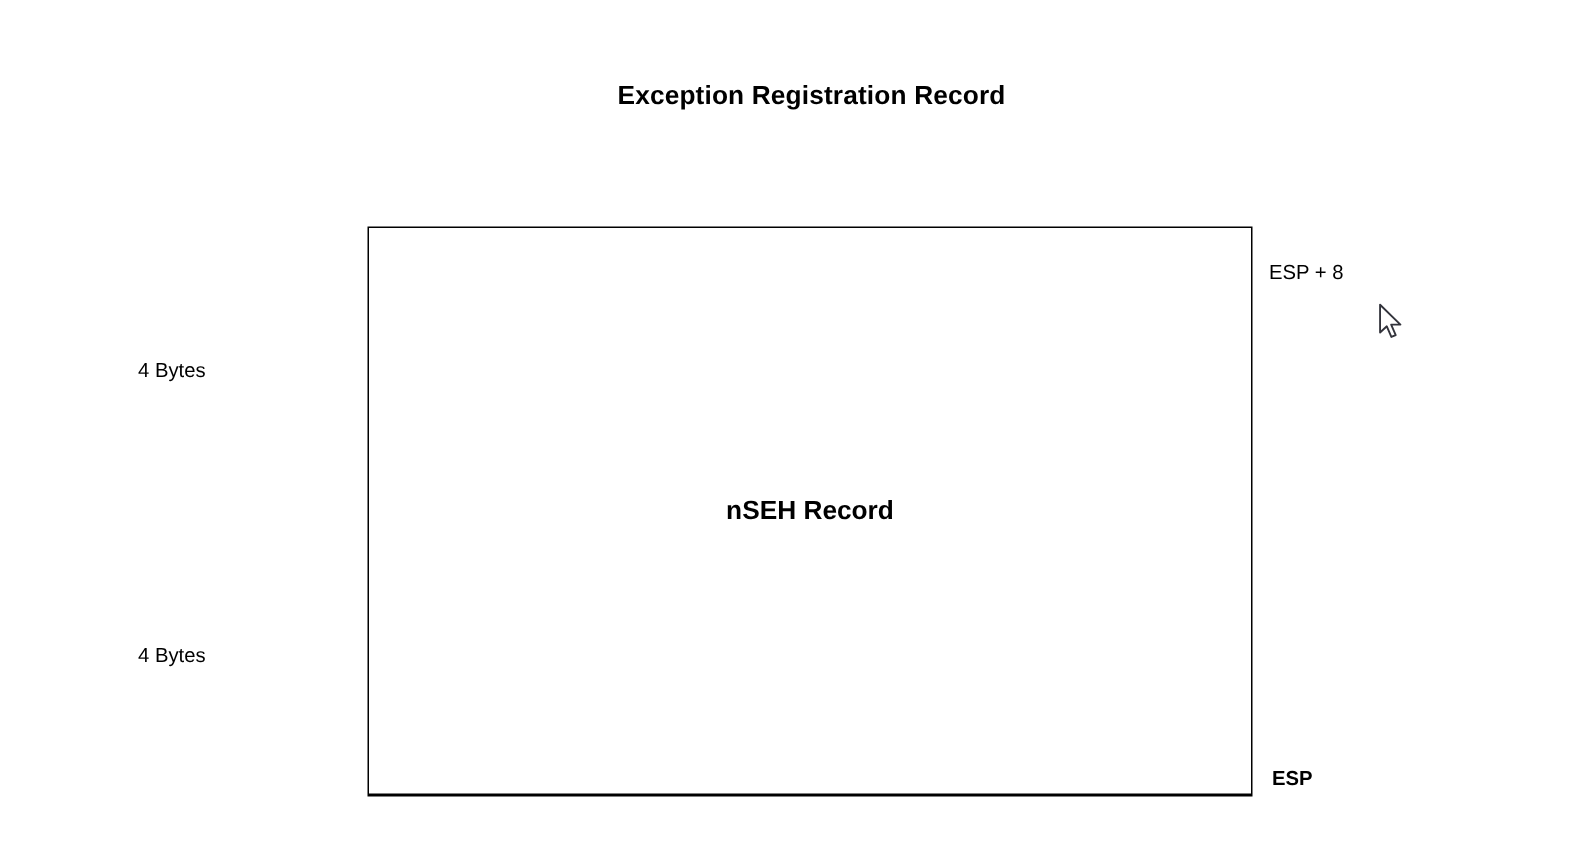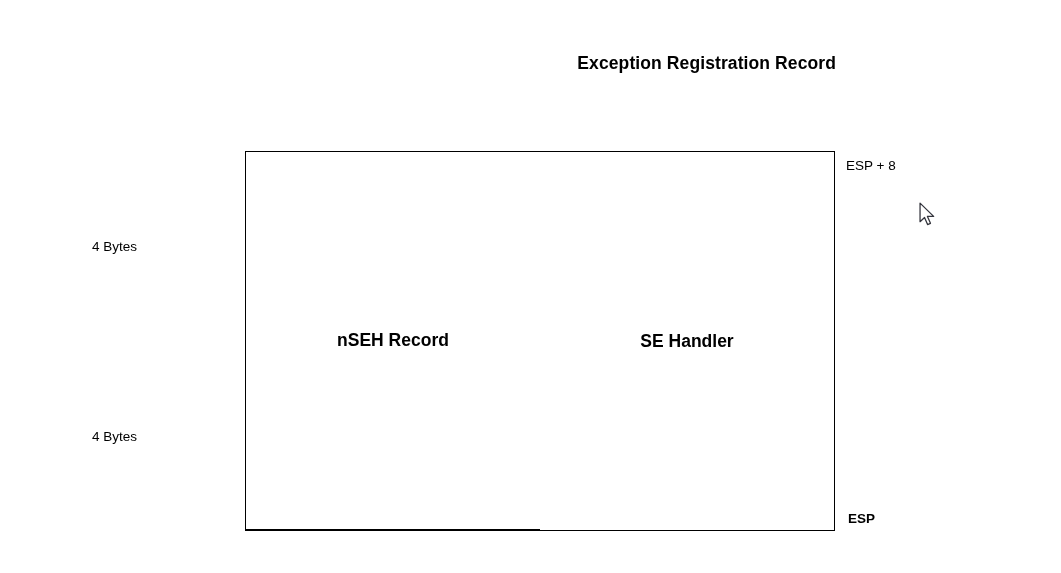--- a/index.html
+++ b/index.html
@@ -13,36 +13,36 @@
     background: #ffffff;
     font-family: "Liberation Sans", sans-serif;
     color: #000000;
     overflow: hidden;
   }
   .title {
     position: absolute;
     left: 246px;
     top: 53px;
     width: 590px;
-    text-align: right;
+    text-align: center;
     font-size: 17.5px;
     font-weight: 700;
     letter-spacing: 0.1px;
     white-space: nowrap;
   }
   .record-box {
     position: absolute;
     left: 245px;
     top: 151px;
     width: 590px;
     height: 380px;
     border: 1.5px solid #000000;
     box-sizing: border-box;
     display: flex;
-    flex-direction: row;
+    flex-direction: column;
     background: #ffffff;
   }
   .cell {
     flex: 1 1 0;
     display: flex;
     align-items: center;
     justify-content: center;
     font-size: 17.5px;
     font-weight: 700;
     white-space: nowrap;
@@ -51,21 +51,21 @@
     border-bottom: 1.5px solid #000000;
   }
   .side-label {
     position: absolute;
     font-size: 13.5px;
     line-height: 16px;
     white-space: nowrap;
   }
   .size-label-top    { left: 92px;  top: 239px; }
   .size-label-bottom { left: 92px;  top: 429px; }
-  .esp-label-top     { left: 846px; top: 158px; }
+  .esp-label-top     { left: 846px; top: 174px; }
   .esp-label-bottom  { left: 848px; top: 511px; font-weight: bold; }
   .cursor {
     position: absolute;
     left: 919px;
     top: 202px;
     width: 16px;
     height: 24px;
     pointer-events: none;
   }
 </style>
@@ -74,23 +74,20 @@
 
 <div class="title">Exception Registration Record</div>
 
 <div class="side-label size-label-top">4 Bytes</div>
 <div class="side-label size-label-bottom">4 Bytes</div>
 
 <div class="record-box">
   <div class="cell divided">
     <span>nSEH Record</span>
   </div>
-  <div class="cell">
-    <span>SE Handler</span>
-  </div>
 </div>
 
 <div class="side-label esp-label-top">ESP + 8</div>
 <div class="side-label esp-label-bottom">ESP</div>
 
 <svg class="cursor" viewBox="0 0 12.5 19" aria-hidden="true">
   <path d="M0.75,0.9 L0.75,15.6 L4.3,12.3 L6.7,17.9 L9.0,16.9 L6.6,11.4 L11.5,11.4 Z" fill="#ffffff" stroke="#33343c" stroke-width="1" stroke-linejoin="round"></path>
 </svg>
 
 </body></html>

